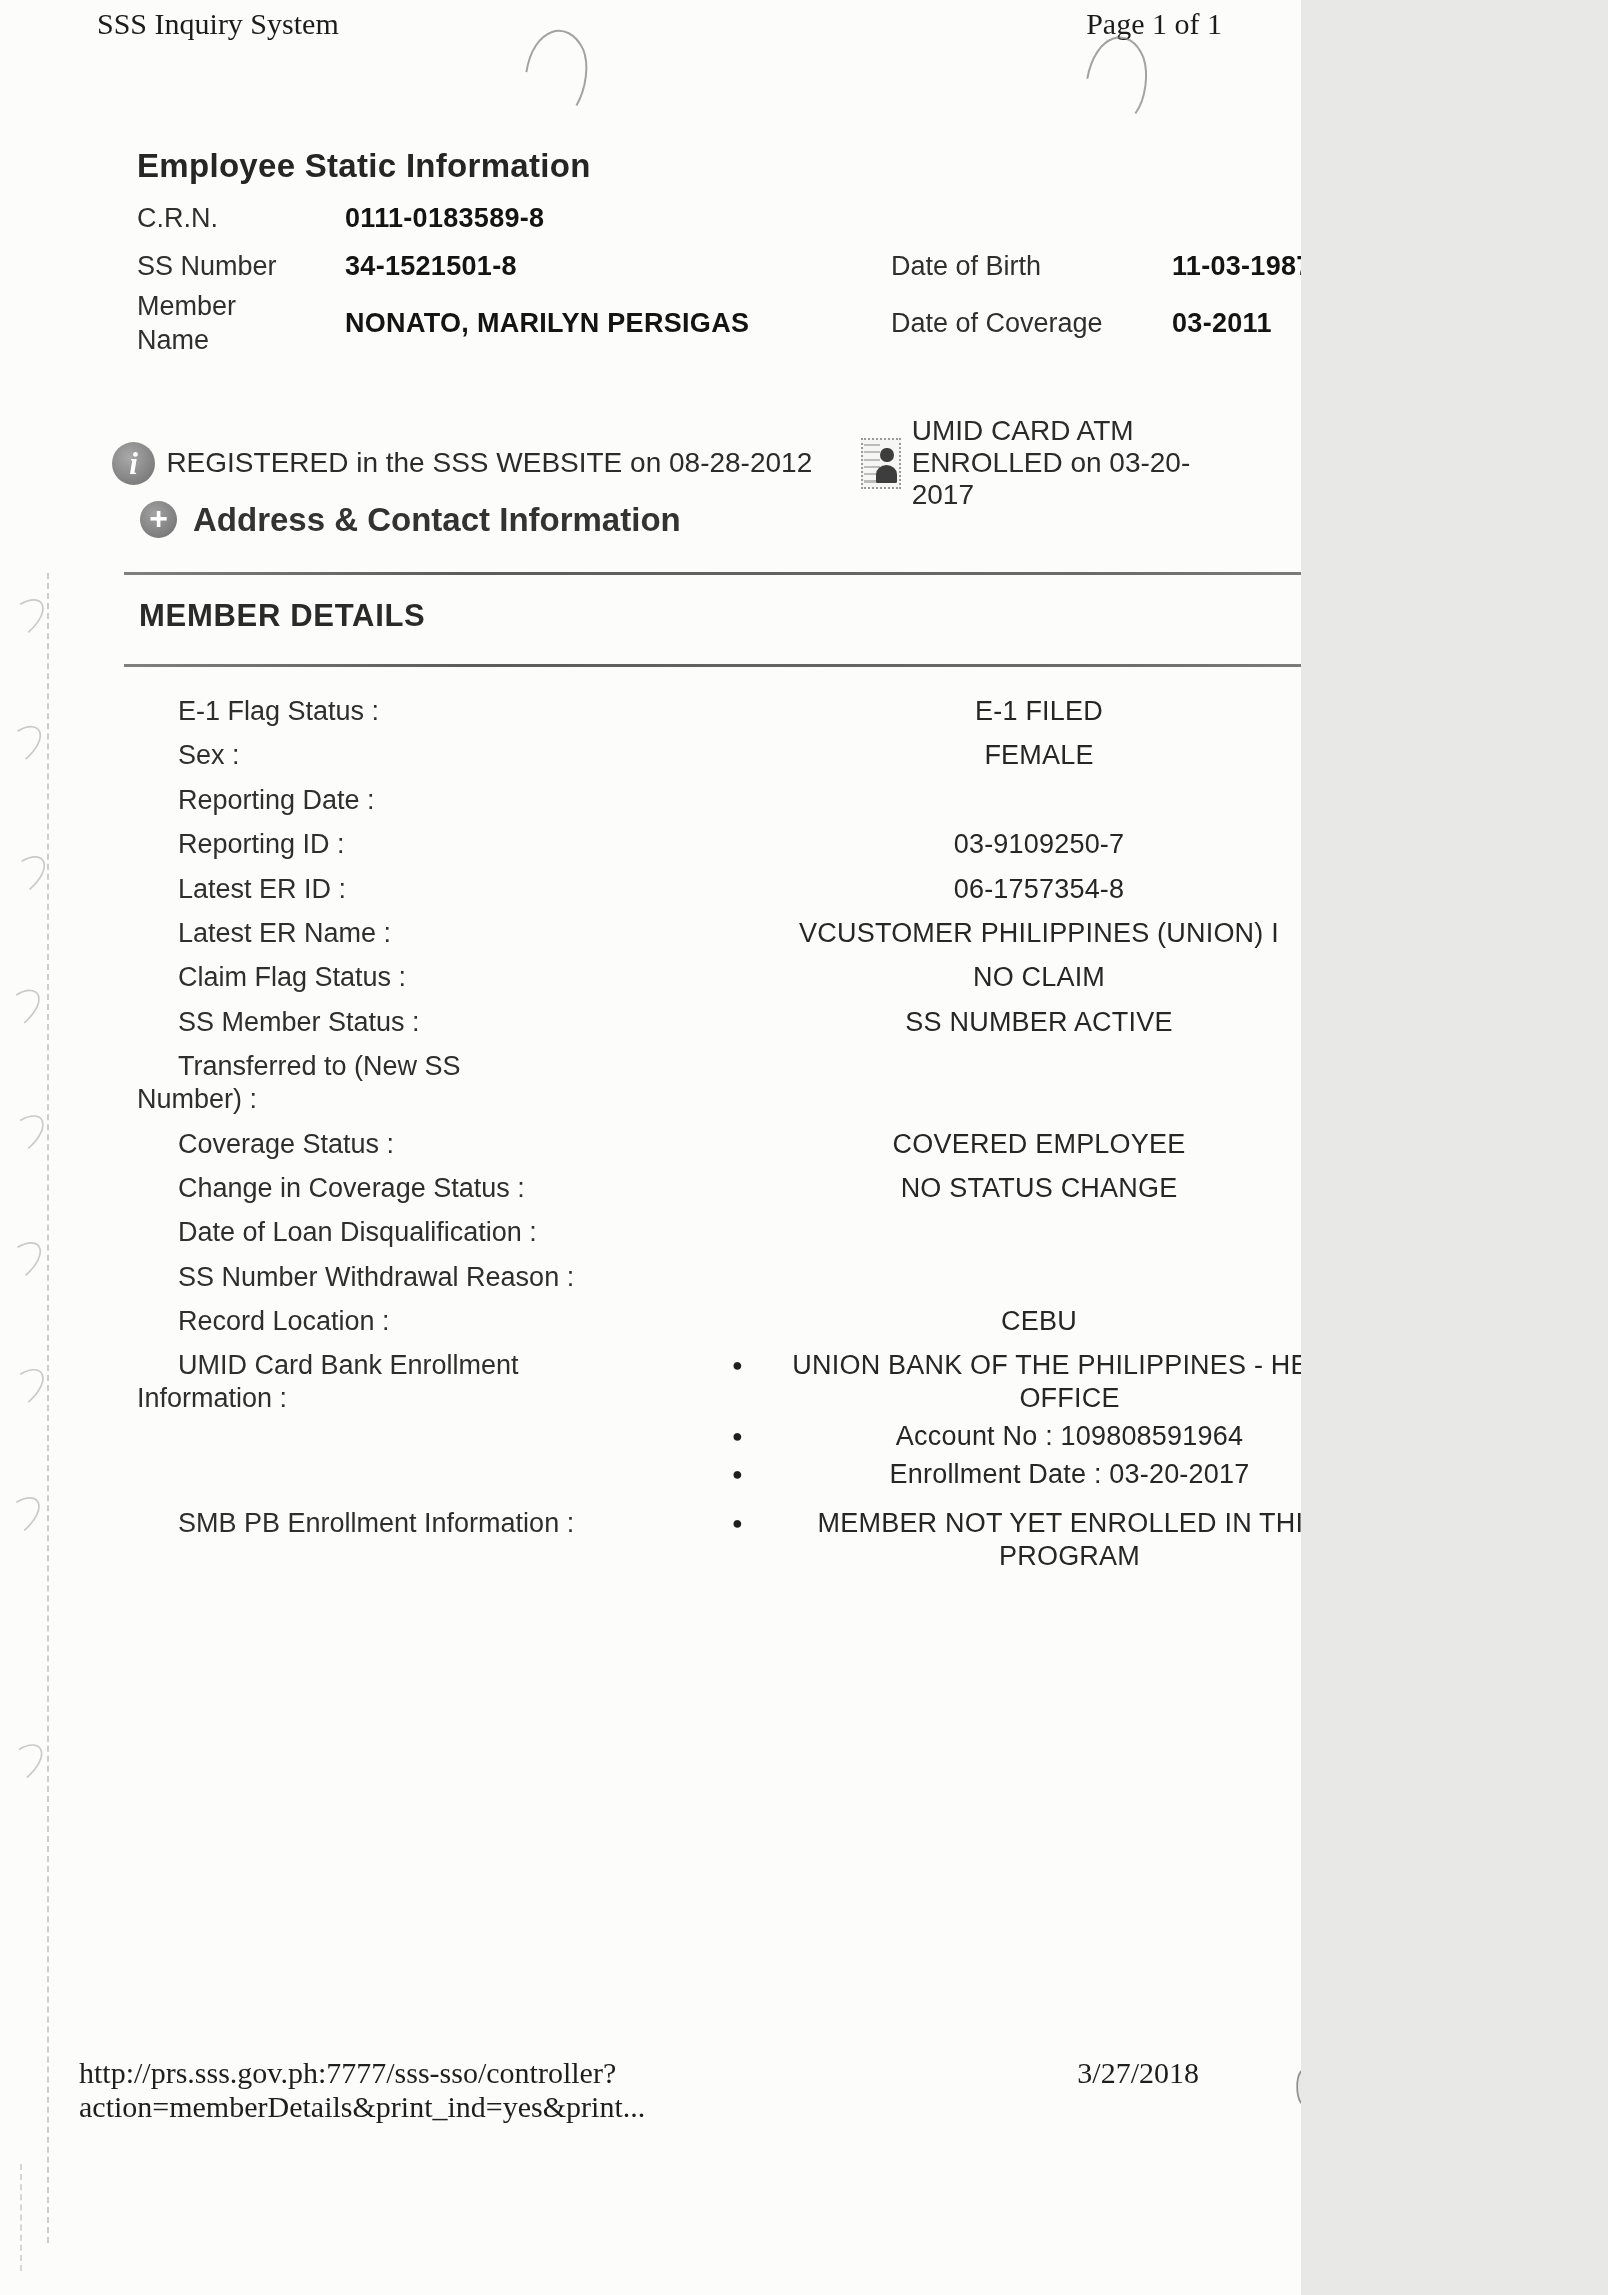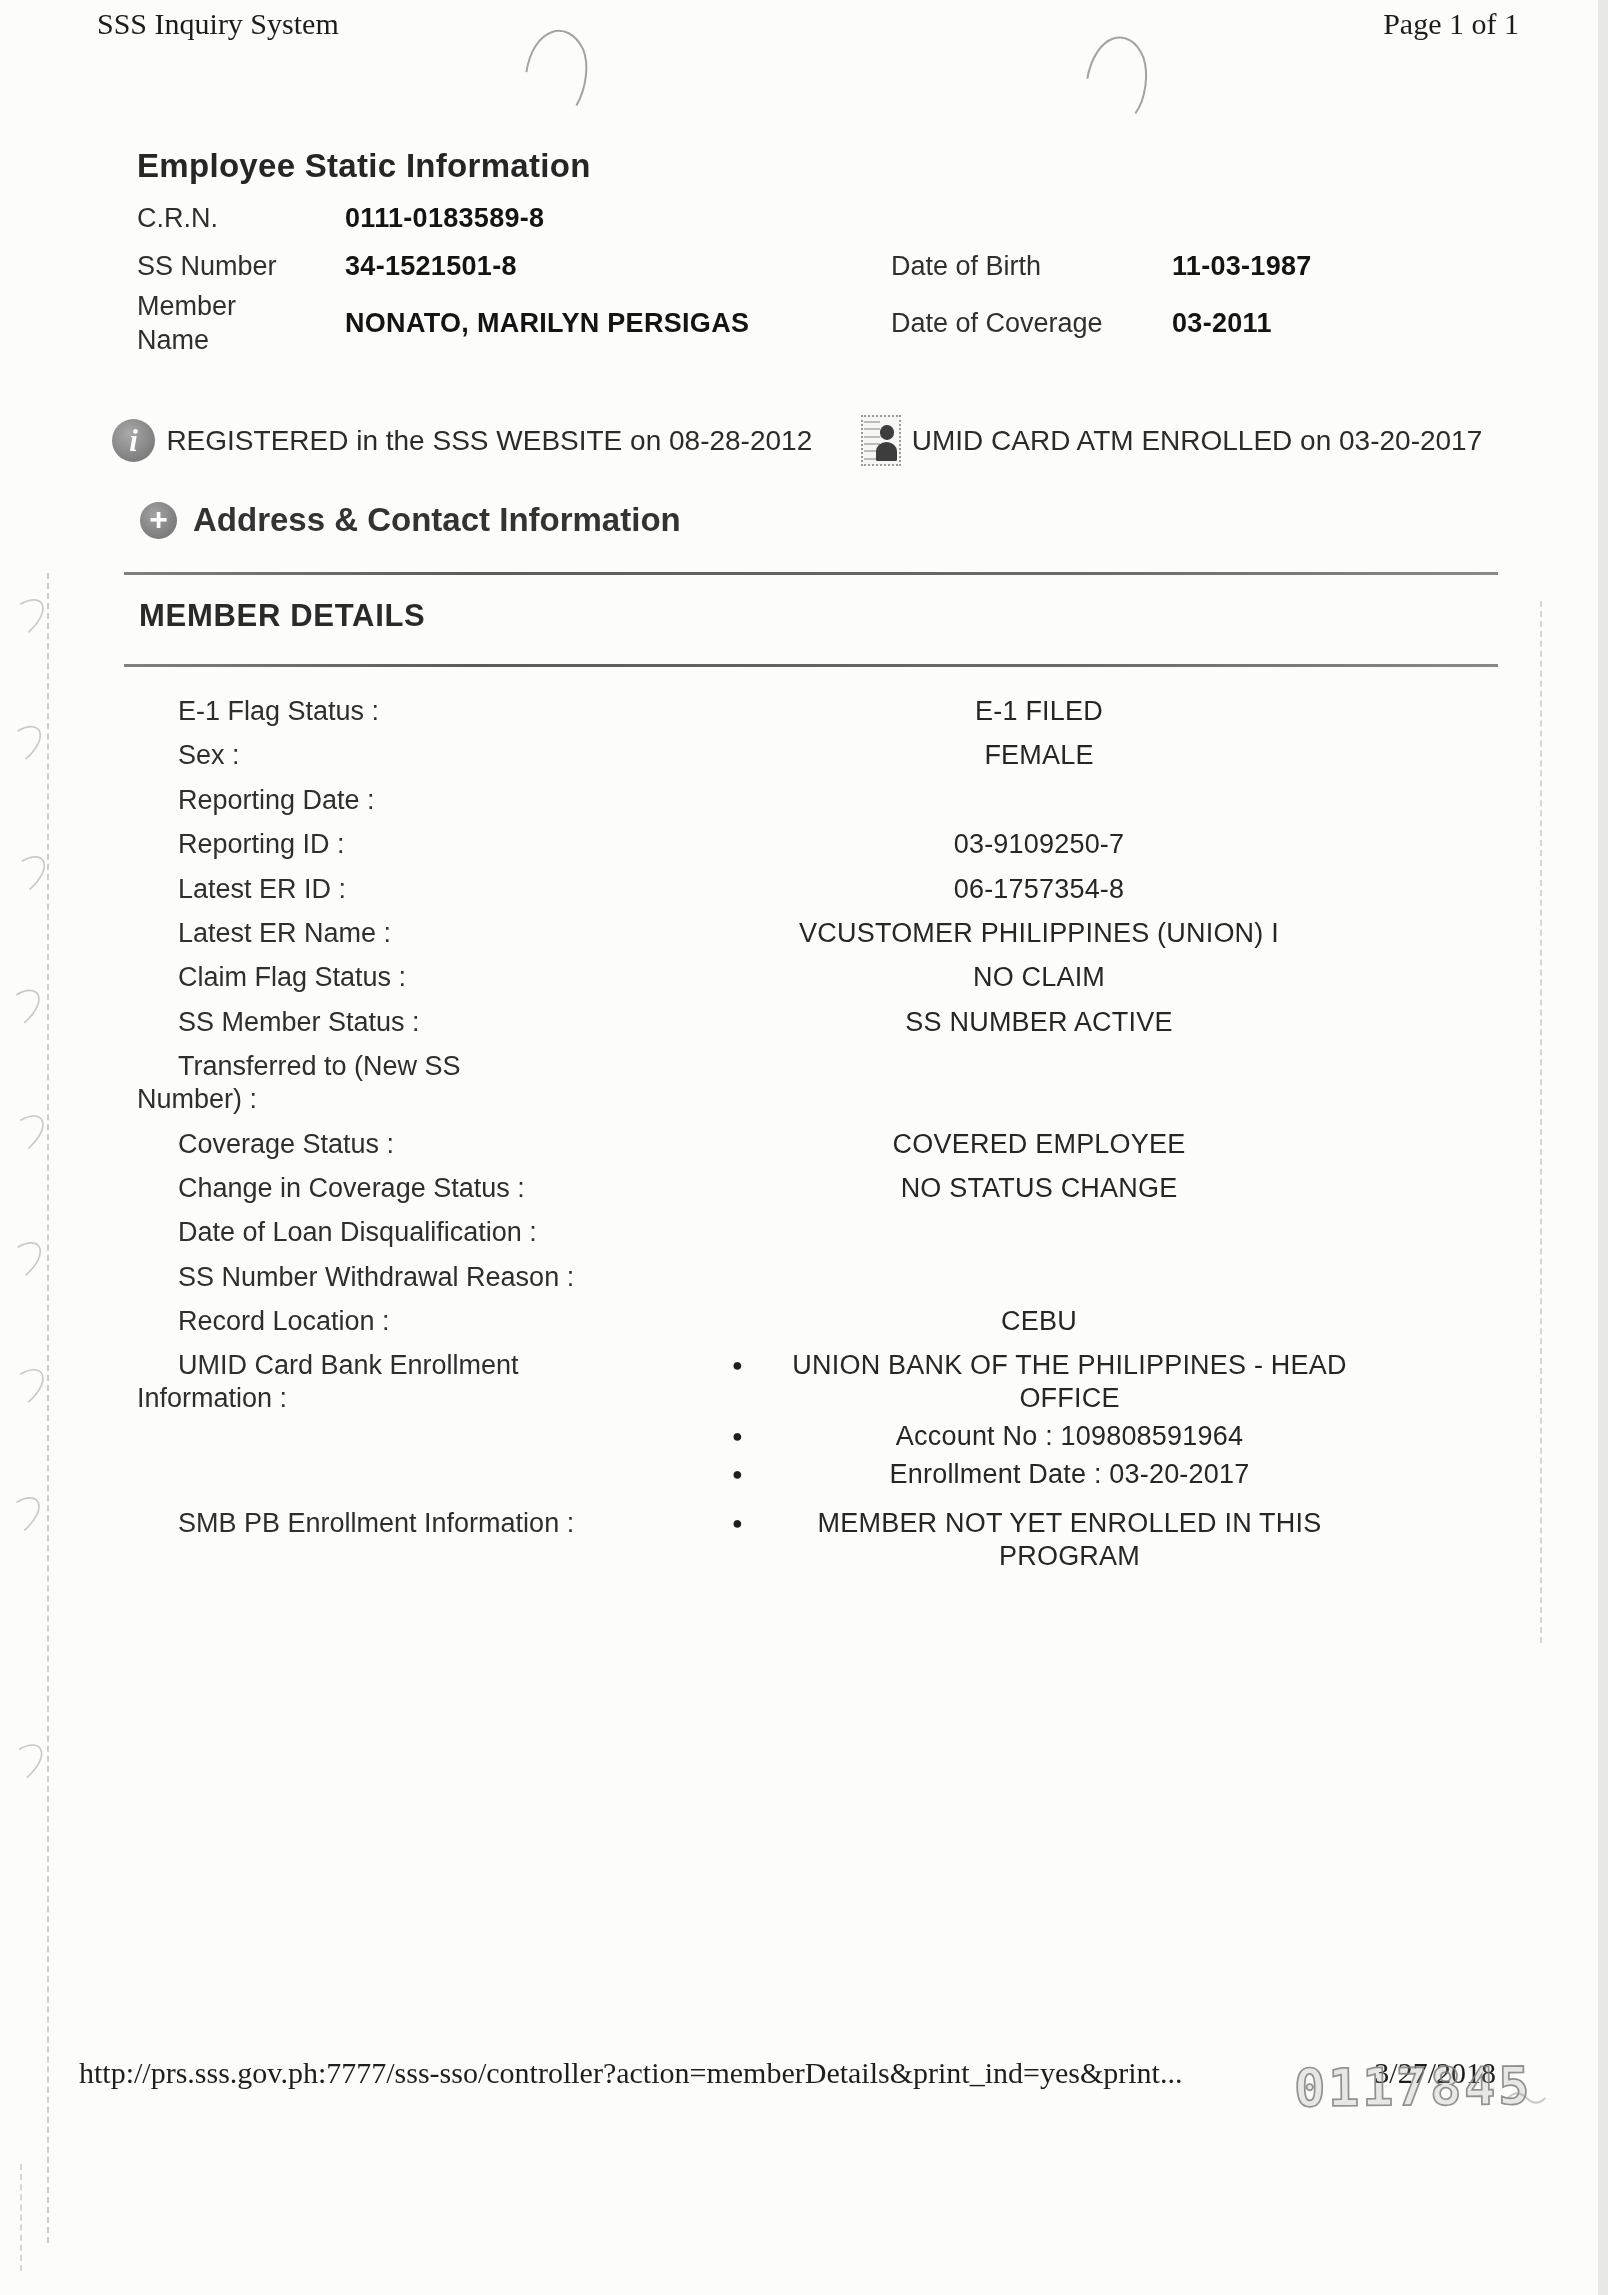--- a/index.html
+++ b/index.html
@@ -1,17 +1,17 @@
 <!DOCTYPE html>
 <html style="font-size:10.7px"><head>
 <meta charset="utf-8">
 <style>
   html,body{margin:0;padding:0;background:#e8e8e6;}
   .sheet{
-    position:relative;width:1598px;height:2295px;background:#fcfcfa;
+    position:relative;width:1301px;height:2295px;background:#fcfcfa;
     font-family:"Liberation Sans",sans-serif;color:#2b2b2b;overflow:hidden;
   }
   
   .print-header{
     position:absolute;top:6.7px;left:97px;right:79px;
     display:flex;justify-content:space-between;
     font-family:"Liberation Serif",serif;font-size:30px;color:#1c1c1c;
   }
   .print-footer{
     position:absolute;top:2056px;left:79px;right:102px;
@@ -65,21 +65,21 @@
   }
   .umid-icon::before{
     content:"";position:absolute;right:5.3px;top:8px;width:13.4px;height:14.7px;
     border-radius:50%;background:#3d3d3d;
   }
   .umid-icon::after{
     content:"";position:absolute;right:2px;top:25px;width:21px;height:18.7px;
     background:#3d3d3d;border-radius:55% 55% 8% 8%;
   }
   
-  .addr-head{position:absolute;top:501px;left:140px;display:flex;align-items:flex-end;}
+  .addr-head{position:absolute;top:501px;left:140px;display:flex;align-items:flex-start;}
   .plus-icon{
     flex:0 0 37px;width:37px;height:37px;border-radius:50%;
     background:radial-gradient(circle at 40% 35%, #a2a2a2, #7a7a7a 75%);
     display:flex;align-items:center;justify-content:center;margin-right:16px;
   }
   .plus-icon::after{content:"+";color:#fff;font-size:32px;font-weight:bold;line-height:1;margin-top:-2.7px;}
   .addr-title{font-size:33px;font-weight:bold;color:#333;margin:0;}
   
   .hline{position:absolute;left:124px;width:1374px;height:2.7px;opacity:.85;
     background:linear-gradient(90deg,#6a6a6a,#3f3f3f 25%,#515151 70%,#757575);}

